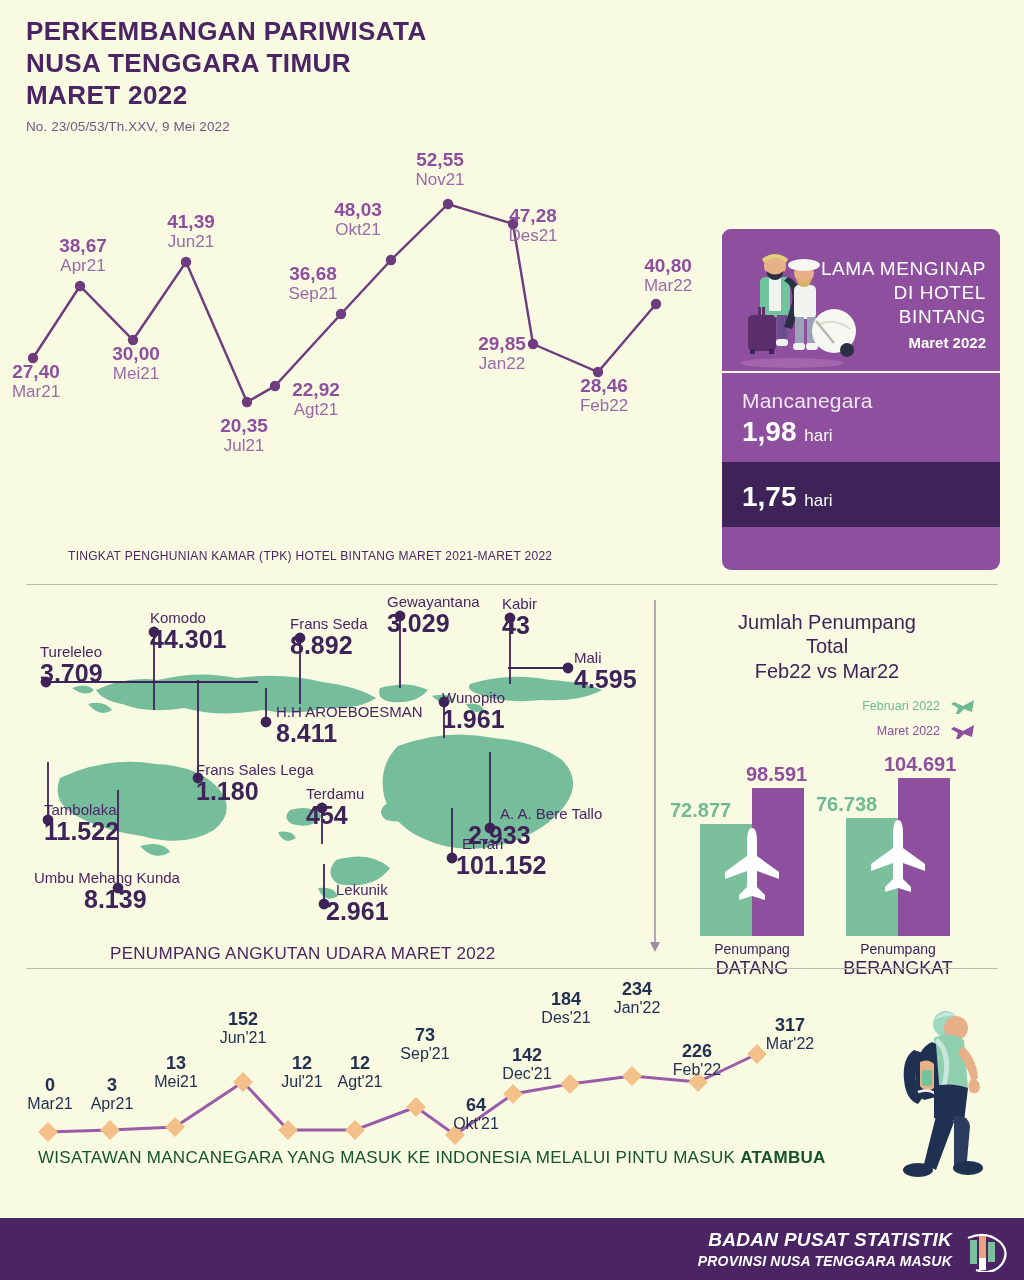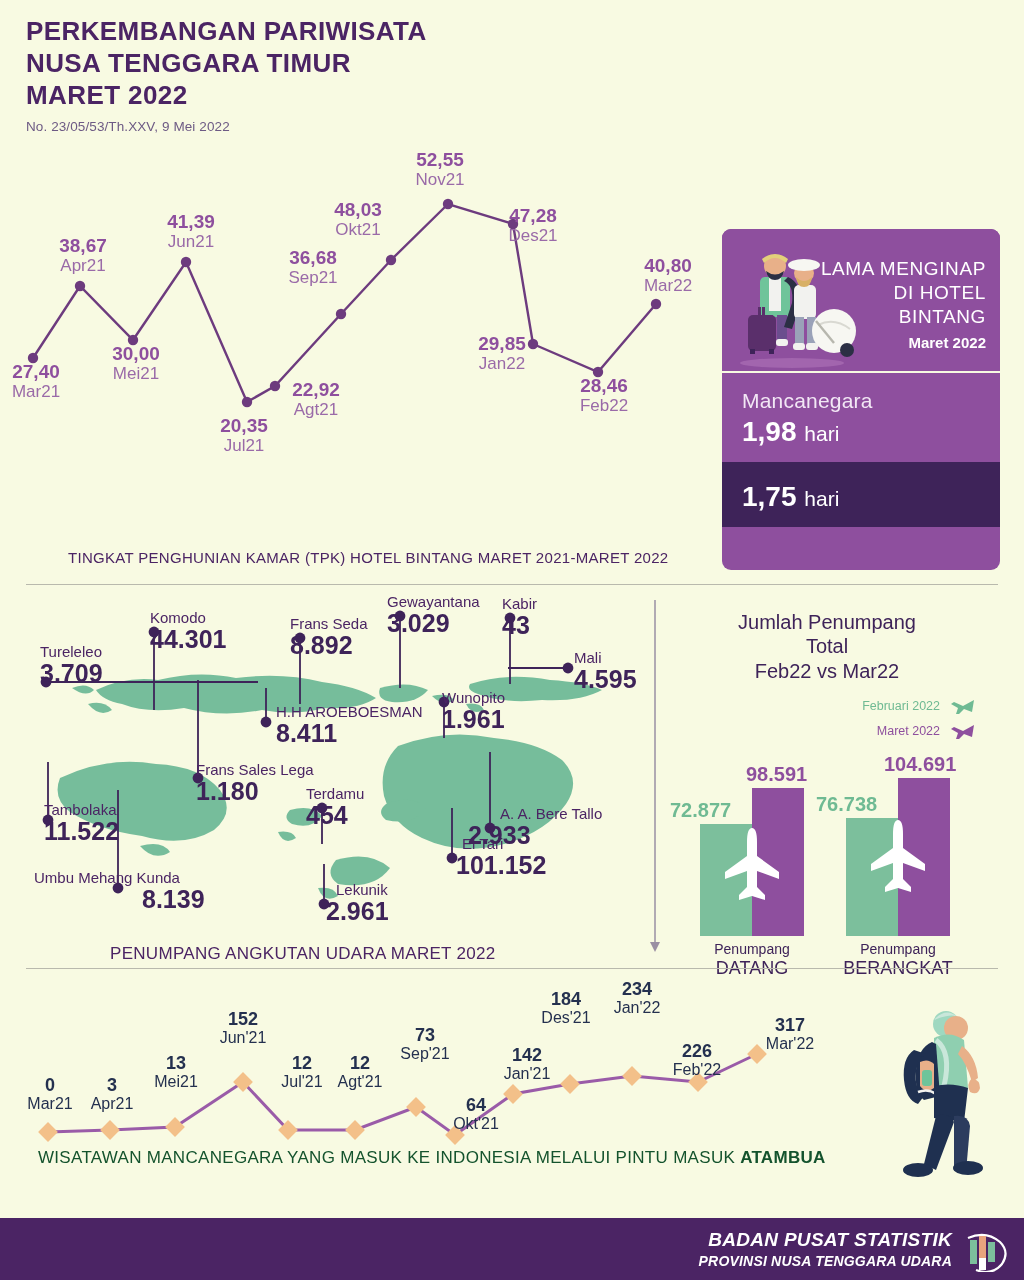--- a/index.html
+++ b/index.html
@@ -33,21 +33,21 @@
   .tpk-wrap { position: absolute; left: 0; top: 140px; width: 720px; height: 400px; }
   .tpk-svg { position: absolute; left: 0; top: 0; }
   .tpk-label {
     position: absolute; text-align: center; color: #8e4f9e;
     line-height: 1.08; white-space: nowrap; transform: translateX(-50%);
   }
   .tpk-label .v { font-size: 19px; font-weight: bold; display: block; }
   .tpk-label .m { font-size: 17px; display: block; color: #9a6aa8; }
 
   .cap {
-    position: absolute; font-size: 15px; color: #4b2464;
+    position: absolute; font-size: 12px; color: #4b2464;
     letter-spacing: .3px; white-space: nowrap;
   }
   .cap1 { left: 68px; top: 549px; }
   .cap2 { left: 110px; top: 944px; font-size: 17px; }
 
   
   .hotel-card {
     position: absolute; left: 722px; top: 229px; width: 278px; height: 341px;
     border-radius: 9px; overflow: hidden; background: #8e4f9e;
   }
@@ -58,21 +58,21 @@
   }
   .hc-t1 { font-size: 19px; letter-spacing: .6px; line-height: 1.25; }
   .hc-t2 { font-size: 15px; font-weight: bold; margin-top: 6px; }
   .hc-sep { height: 2px; background: #f8fae2; }
   .hc-row { padding: 16px 20px 14px 20px; }
   .hc-row.m { background: #8e4f9e; }
   .hc-row.n { background: #3e2359; }
   .hc-name { font-size: 21px; color: #f2e7f5; letter-spacing: .2px; }
   .hc-val { font-size: 28px; color: #ffffff; margin-top: 3px; }
   .hc-val b { font-weight: bold; }
-  .hc-val span { font-size: 21px; font-weight: normal; }
+  .hc-val span { font-size: 17px; font-weight: normal; }
 
   
   .map-wrap { position: absolute; left: 0; top: 592px; width: 660px; height: 378px; }
   .map-svg { position: absolute; left: 0; top: 0; }
   .ap { position: absolute; white-space: nowrap; line-height: 1.04; }
   .ap .n { font-size: 15px; color: #4b2464; display: block; }
   .ap .v { font-size: 25px; font-weight: bold; color: #3e2359; display: block; }
 
   
   .pax-wrap { position: absolute; left: 662px; top: 600px; width: 362px; height: 372px; }
@@ -178,21 +178,21 @@
         <span class="m">Jun21</span>
     </div>
     <div class="tpk-label" style="left:244px;top:276px">
       <span class="v">20,35</span>
         <span class="m">Jul21</span>
     </div>
     <div class="tpk-label" style="left:316px;top:240px">
       <span class="v">22,92</span>
         <span class="m">Agt21</span>
     </div>
-    <div class="tpk-label" style="left:313px;top:108px">
+    <div class="tpk-label" style="left:313px;top:124px">
       <span class="v">36,68</span>
         <span class="m">Sep21</span>
     </div>
     <div class="tpk-label" style="left:358px;top:60px">
       <span class="v">48,03</span>
         <span class="m">Okt21</span>
     </div>
     <div class="tpk-label" style="left:440px;top:10px">
       <span class="v">52,55</span>
         <span class="m">Nov21</span>
@@ -379,21 +379,21 @@
     <div class="ap" style="left:196px;top:170px">
       <span class="n">Frans Sales Lega</span>
         <span class="v">1.180</span>
     </div>
     <div class="ap" style="left:44px;top:210px">
       <span class="n">Tambolaka</span>
         <span class="v">11.522</span>
     </div>
     <div class="ap" style="left:34px;top:278px">
       <span class="n">Umbu Mehang Kunda</span>
-        <span class="v" style="margin-left:108px">8.139</span>
+        <span class="v" style="margin-left:50px">8.139</span>
     </div>
     <div class="ap" style="left:306px;top:194px">
       <span class="n">Terdamu</span>
         <span class="v">454</span>
     </div>
     <div class="ap" style="left:336px;top:290px">
       <span class="n">Lekunik</span>
         <span class="v" style="margin-left:-10px">2.961</span>
     </div>
     <div class="ap" style="left:462px;top:244px">
@@ -510,21 +510,21 @@
     <div class="atm-label" style="left:425px;top:46px">
       <span class="v">73</span>
         <span class="m">Sep'21</span>
     </div>
     <div class="atm-label" style="left:476px;top:116px">
       <span class="v">64</span>
         <span class="m">Okt'21</span>
     </div>
     <div class="atm-label" style="left:527px;top:66px">
       <span class="v">142</span>
-        <span class="m">Jan'21</span>
+        <span class="m">Dec'21</span>
     </div>
     <div class="atm-label" style="left:566px;top:10px">
       <span class="v">184</span>
         <span class="m">Des'21</span>
     </div>
     <div class="atm-label" style="left:637px;top:0px">
       <span class="v">234</span>
         <span class="m">Jan'22</span>
     </div>
     <div class="atm-label" style="left:697px;top:62px">
@@ -557,21 +557,21 @@
     <path d="M50 84 q18 -4 34 2 l-4 34 l-14 -2 l-16 -2z" fill="#1f3050"></path>
     <path d="M52 114 q14 -4 18 6 l-18 48 l-12 -6z" fill="#1f3050"></path>
     <path d="M70 114 q14 -2 16 10 l-4 46 l-12 -2z" fill="#2c3c5e"></path>
     <ellipse cx="34" cy="168" rx="15" ry="7" fill="#1f3050"></ellipse>
     <ellipse cx="84" cy="166" rx="15" ry="7" fill="#1f3050"></ellipse>
   </svg>
 
   <div class="footer">
     <div class="footer-text">
       <div class="f1">BADAN PUSAT STATISTIK</div>
-      <div class="f2">PROVINSI NUSA TENGGARA UDARA</div>
+      <div class="f2">PROVINSI NUSA TENGGARA MASUK</div>
     </div>
     <svg class="footer-logo" width="46" height="42" viewBox="0 0 46 42">
       <path d="M6 8 q18 -8 32 4 q10 10 2 22 q-10 12 -26 6" fill="none" stroke="#ffffff" stroke-width="2.2"></path>
       <rect x="8" y="10" width="7" height="24" fill="#7cbf9c"></rect>
       <rect x="17" y="6" width="7" height="30" fill="#e8a47e"></rect>
       <rect x="26" y="12" width="7" height="20" fill="#7cbf9c"></rect>
       <rect x="17" y="28" width="7" height="12" fill="#ffffff"></rect>
     </svg>
   </div>
 

